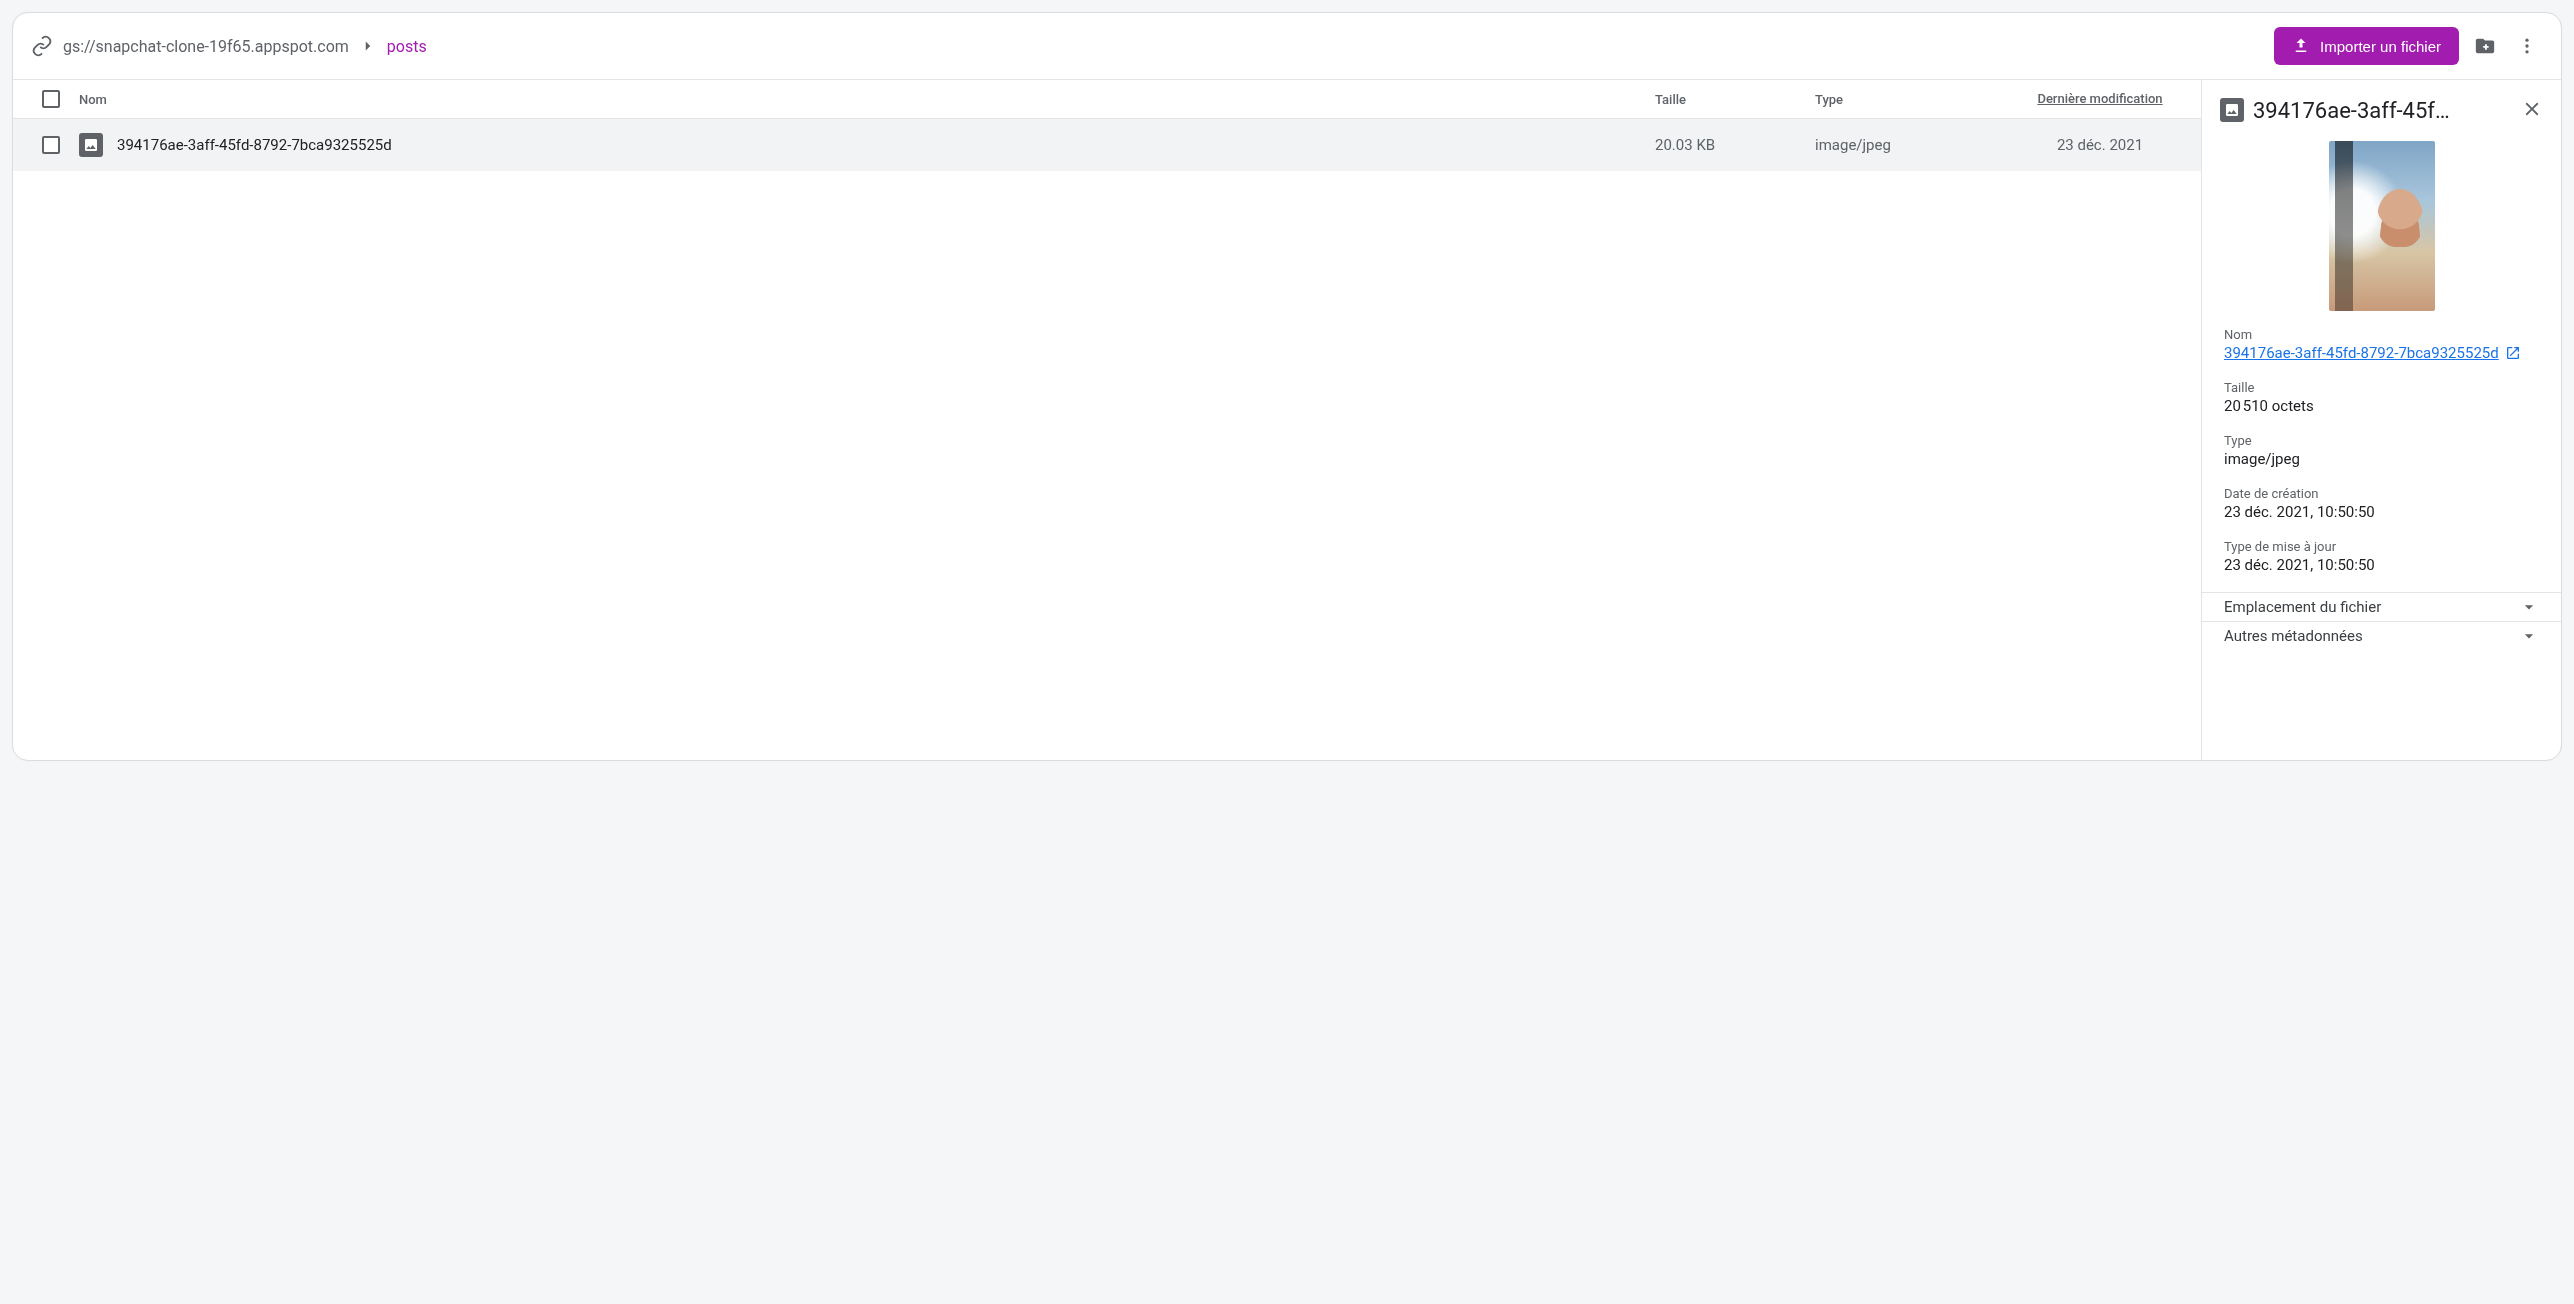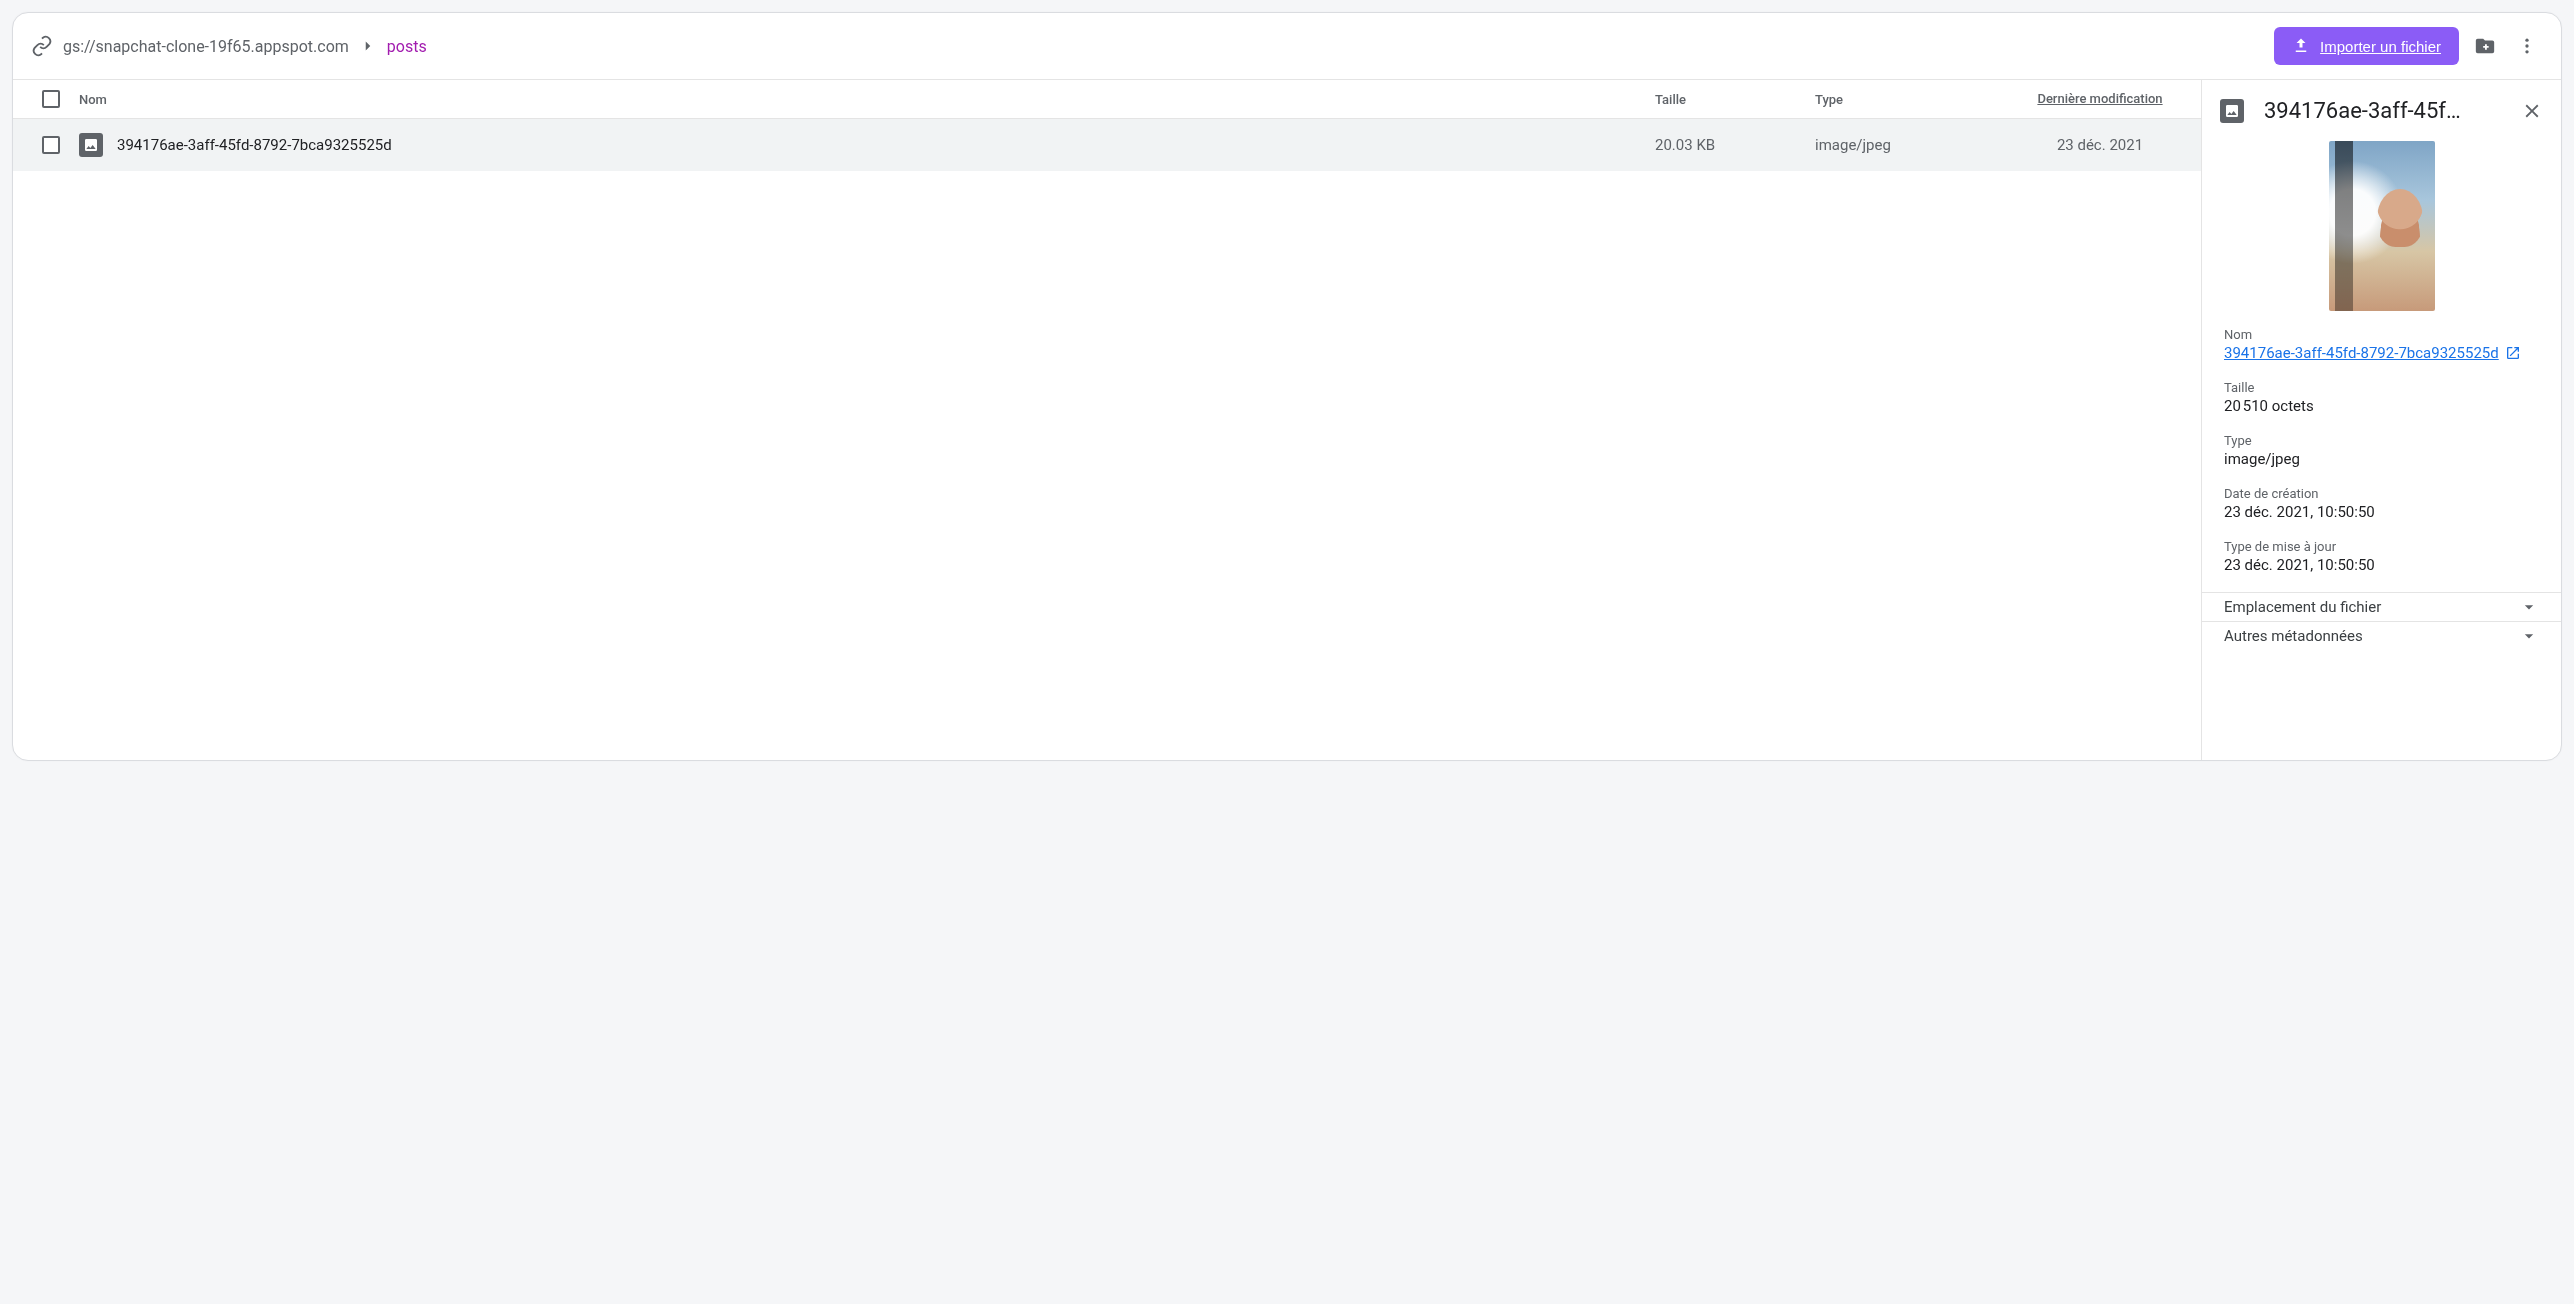--- a/index.html
+++ b/index.html
@@ -32,32 +32,31 @@
     gap: 10px;
     font-size: 16px;
     color: #5f6368;
     flex: 1 1 auto;
     min-width: 0;
   }
   .breadcrumb .root { color: #5f6368; }
   .breadcrumb .current { color: #a21caf; }
   .breadcrumb .chev { color: #5f6368; display: inline-flex; }
   .btn-primary {
-    background: #8b5cf6;
+    background: #a21caf;
     color: #fff;
     border: none;
     border-radius: 6px;
     padding: 10px 18px;
     font-size: 15px;
     font-weight: 500;
     display: inline-flex;
     align-items: center;
     gap: 10px;
     cursor: pointer;
-    text-decoration: underline;
   }
   .btn-icon {
     width: 32px; height: 32px;
     border-radius: 4px;
     display: inline-flex;
     align-items: center;
     justify-content: center;
     color: #5f6368;
     cursor: pointer;
   }
@@ -105,21 +104,21 @@
   .name-cell { display:flex; align-items:center; gap:14px; color:#202124; }
   .image-chip {
     width: 24px; height: 24px; border-radius: 3px;
     background: #5f6368; display:inline-flex; align-items:center; justify-content:center;
   }
   .image-chip svg { fill:#fff; }
   .col-size, .col-type { color:#5f6368; }
   .col-mod { color:#5f6368; text-align:center; }
   
   .side-header {
-    display:flex; align-items:center; gap:20px;
+    display:flex; align-items:flex-start; gap:9px;
     padding: 18px 18px 6px 18px;
   }
   .side-title {
     font-size: 22px; flex:1; white-space:nowrap; overflow:hidden; text-overflow:ellipsis;
   }
   .close-btn { color:#5f6368; cursor:pointer; display:inline-flex; }
   .thumb-wrap { display:flex; justify-content:center; padding: 12px 0 16px; }
   .thumb {
     width: 106px; height: 170px; border-radius: 2px;
     background:

